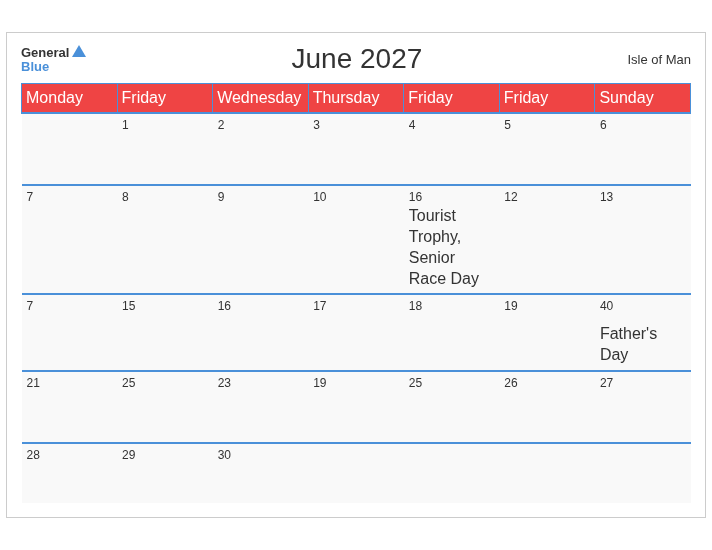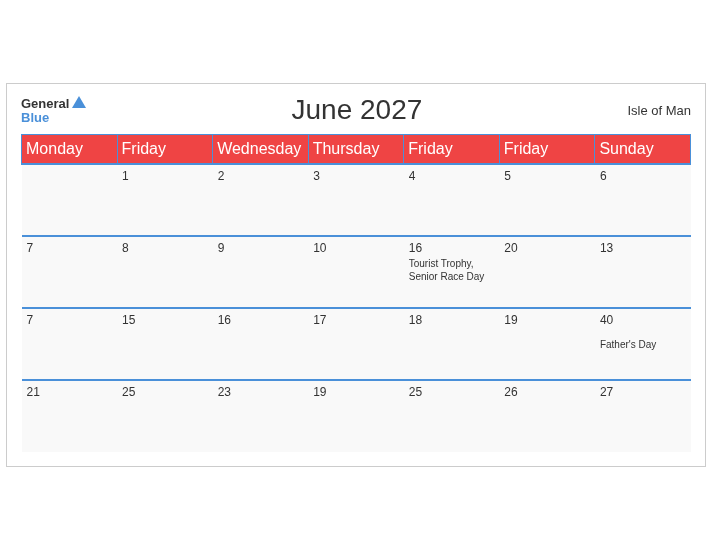--- a/index.html
+++ b/index.html
@@ -96,21 +96,21 @@
     }
     .calendar-grid td.empty {
       background: #f9f9f9;
     }
     .day-number {
       font-size: 12px;
       color: #333;
       display: block;
     }
     .event-text {
-      font-size: 10px;
+      font-size: 16px;
       color: #333;
       margin-top: 2px;
       line-height: 1.3;
     }
     .last-row td {
       height: 60px;
     }
   </style>
 </head>
 <body>
@@ -176,21 +176,21 @@
           </td>
           <td>
             <span class="day-number">10</span>
           </td>
           <td>
             <span class="day-number">16</span>
             <div class="event-text" style="white-space: pre-line;">Tourist Trophy,
 Senior Race Day</div>
           </td>
           <td>
-            <span class="day-number">20</span>
+            <span class="day-number">12</span>
           </td>
           <td>
             <span class="day-number">13</span>
           </td>
         </tr>
         <tr>
           <td>
             <span class="day-number">7</span>
           </td>
           <td>
@@ -228,16 +228,31 @@
           </td>
           <td>
             <span class="day-number">25</span>
           </td>
           <td>
             <span class="day-number">26</span>
           </td>
           <td>
             <span class="day-number">27</span>
           </td>
+        </tr>
+        <tr class="last-row">
+          <td>
+            <span class="day-number">28</span>
+          </td>
+          <td>
+            <span class="day-number">29</span>
+          </td>
+          <td>
+            <span class="day-number">30</span>
+          </td>
+          <td class="empty"></td>
+          <td class="empty"></td>
+          <td class="empty"></td>
+          <td class="empty"></td>
         </tr>
       </tbody>
   </table>
 </div>
 
 </body></html>

